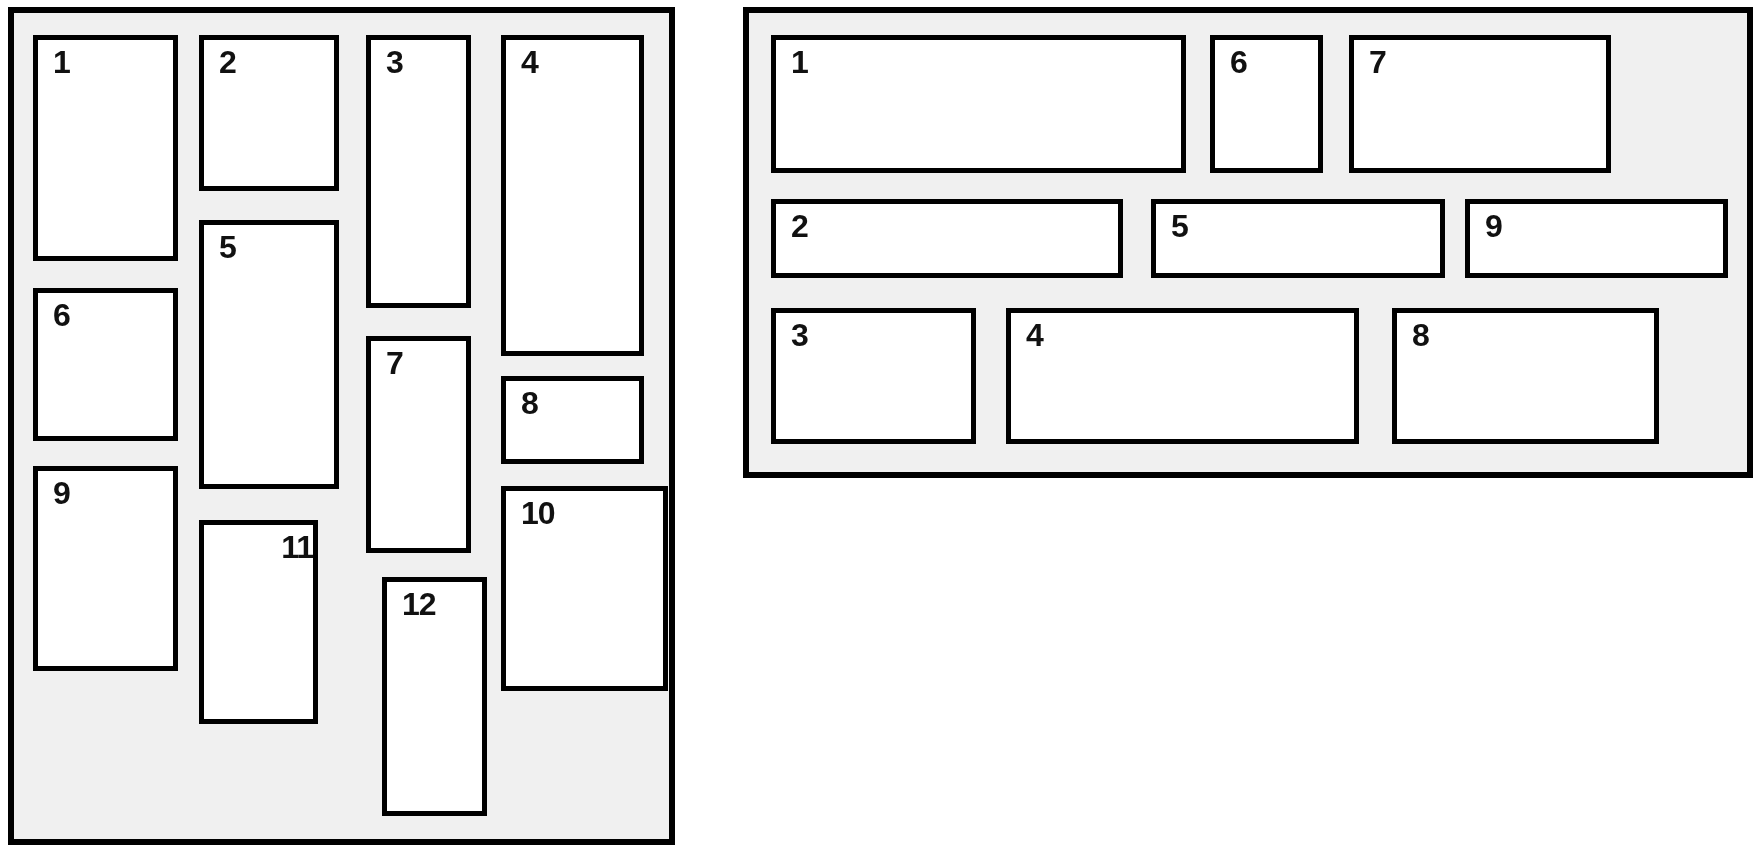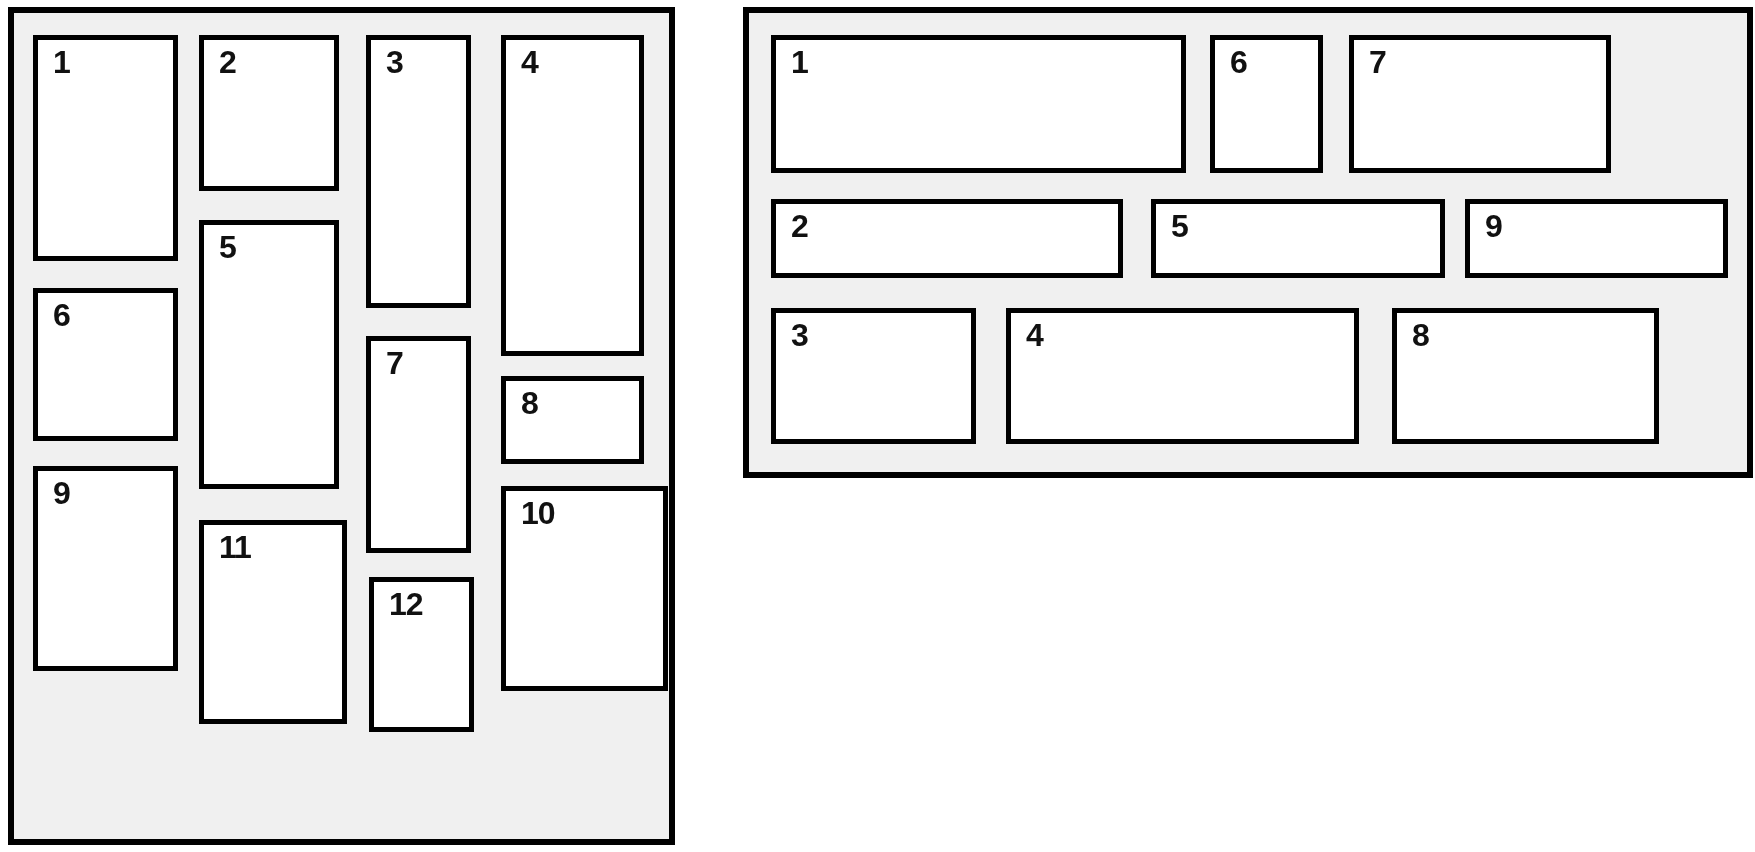--- a/index.html
+++ b/index.html
@@ -46,22 +46,22 @@
       <div class="card" style="left: 19px; top: 22px; width: 145px; height: 226px;"><span class="card-label">1</span></div>
       <div class="card" style="left: 185px; top: 22px; width: 140px; height: 156px;"><span class="card-label">2</span></div>
       <div class="card" style="left: 352px; top: 22px; width: 105px; height: 273px;"><span class="card-label">3</span></div>
       <div class="card" style="left: 487px; top: 22px; width: 143px; height: 321px;"><span class="card-label">4</span></div>
       <div class="card" style="left: 185px; top: 207px; width: 140px; height: 269px;"><span class="card-label">5</span></div>
       <div class="card" style="left: 19px; top: 275px; width: 145px; height: 153px;"><span class="card-label">6</span></div>
       <div class="card" style="left: 352px; top: 323px; width: 105px; height: 217px;"><span class="card-label">7</span></div>
       <div class="card" style="left: 487px; top: 363px; width: 143px; height: 88px;"><span class="card-label">8</span></div>
       <div class="card" style="left: 19px; top: 453px; width: 145px; height: 205px;"><span class="card-label">9</span></div>
       <div class="card" style="left: 487px; top: 473px; width: 167px; height: 205px;"><span class="card-label">10</span></div>
-      <div class="card" style="left: 185px; top: 507px; width: 148px; height: 204px;"><span class="card-label">11</span></div>
-      <div class="card" style="left: 355px; top: 564px; width: 105px; height: 155px;"><span class="card-label">12</span></div>
+      <div class="card" style="left: 185px; top: 507px; width: 119px; height: 204px; text-align: right;"><span class="card-label">11</span></div>
+      <div class="card" style="left: 368px; top: 564px; width: 105px; height: 239px;"><span class="card-label">12</span></div>
     </div>
   <div class="panel" style="left: 743px; top: 7px; width: 1010px; height: 471px; background: rgb(240, 240, 240); border-color: rgb(0, 0, 0);">
       <div class="card" style="left: 22px; top: 22px; width: 415px; height: 138px;"><span class="card-label">1</span></div>
       <div class="card" style="left: 461px; top: 22px; width: 113px; height: 138px;"><span class="card-label">6</span></div>
       <div class="card" style="left: 600px; top: 22px; width: 262px; height: 138px;"><span class="card-label">7</span></div>
       <div class="card" style="left: 22px; top: 186px; width: 352px; height: 79px;"><span class="card-label">2</span></div>
       <div class="card" style="left: 402px; top: 186px; width: 294px; height: 79px;"><span class="card-label">5</span></div>
       <div class="card" style="left: 716px; top: 186px; width: 263px; height: 79px;"><span class="card-label">9</span></div>
       <div class="card" style="left: 22px; top: 295px; width: 205px; height: 136px;"><span class="card-label">3</span></div>
       <div class="card" style="left: 257px; top: 295px; width: 353px; height: 136px;"><span class="card-label">4</span></div>

